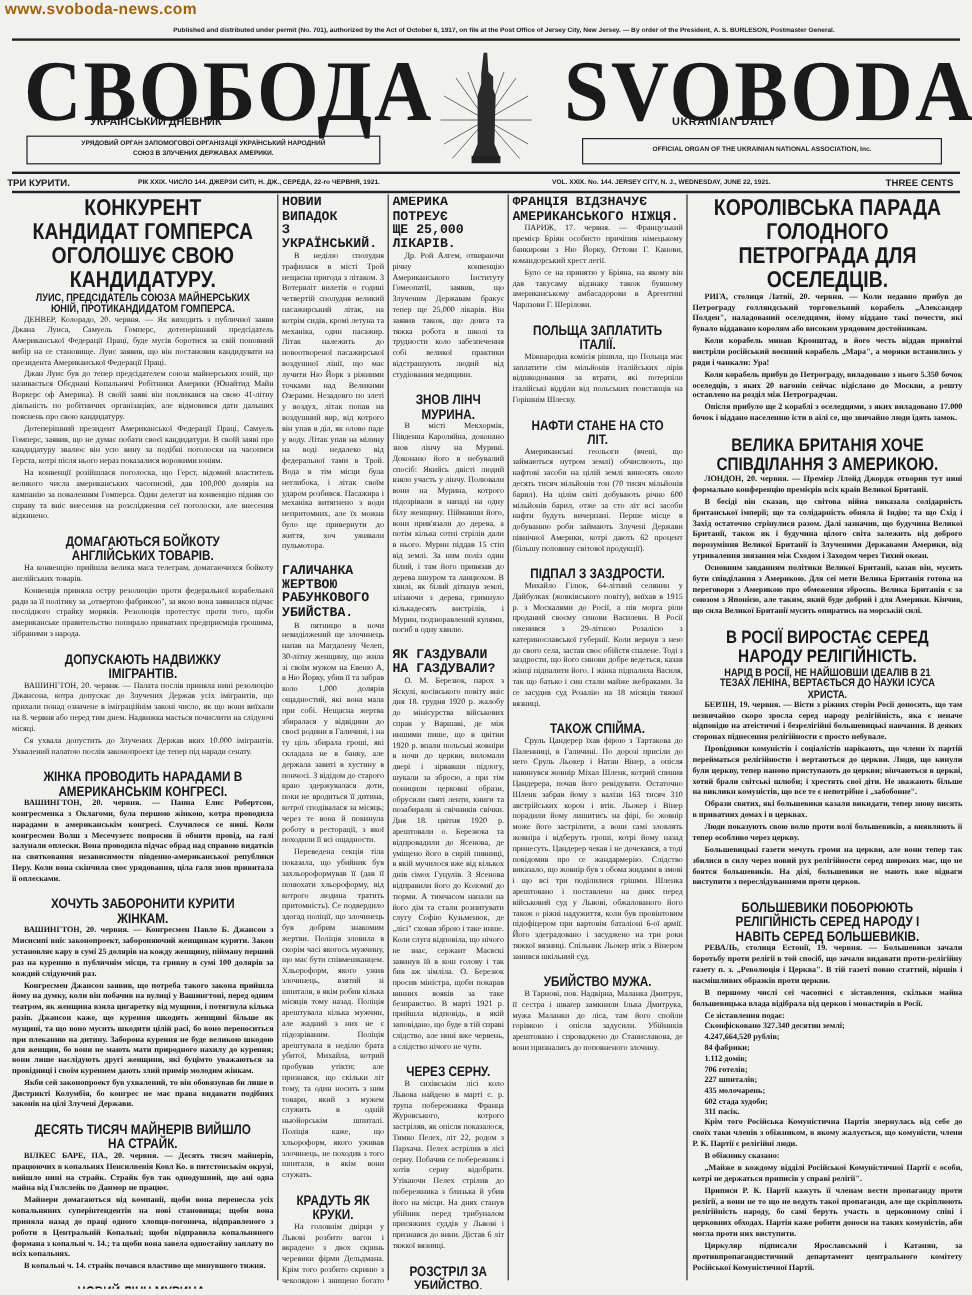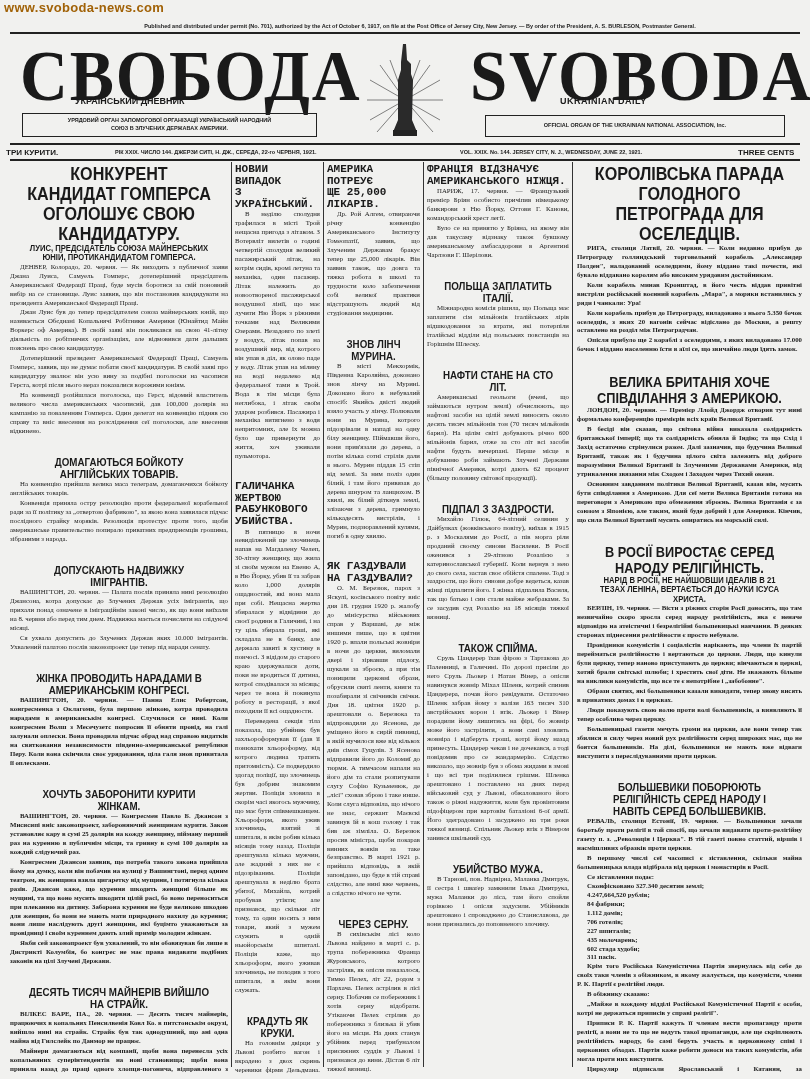--- a/index.html
+++ b/index.html
@@ -21,21 +21,21 @@
 .vsep{position:absolute;top:162px;width:1px;background:#333}
 h2,h3,h4{font-family:"Liberation Sans",sans-serif;font-weight:bold;line-height:1.05;transform:scaleX(0.85);}
 h2{font-size:19px;text-align:center;transform-origin:center}
 h3{font-size:11.5px;text-align:center;transform-origin:center}
 h4{font-size:9px;text-align:center;transform-origin:center}
 .hl{font-family:Liberation Mono, monospace;font-weight:bold;font-size:11px;line-height:1.05}
 .hl.l{text-align:left}.hl.r{text-align:left}
 p{font-size:6.8px;line-height:1.32;text-align:justify;text-indent:10px;margin-bottom:1px}
 p.list{text-indent:10px;font-weight:bold;margin:0}
 .bold p{font-weight:bold}
-.sec{margin-top:20px}
+.sec{margin-top:10px}
 </style>
 </head>
 <body>
 
 <div class="page">
   <div class="watermark">www.svoboda-news.com</div>
   <div class="permit">Published and distributed under permit (No. 701), authorized by the Act of October 6, 1917, on file at the Post Office of Jersey City, New Jersey. — By order of the President, A. S. BURLESON, Postmaster General.</div>
   <div class="rule" style="left:10px;top:32px;width:790px;height:2px"></div>
 
   <div class="mast-cyr">СВОБОДА</div>

